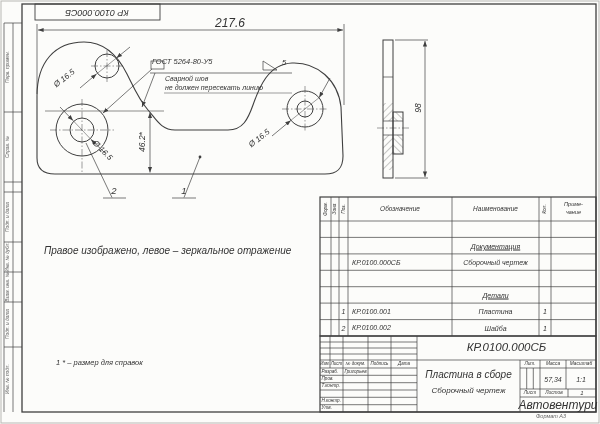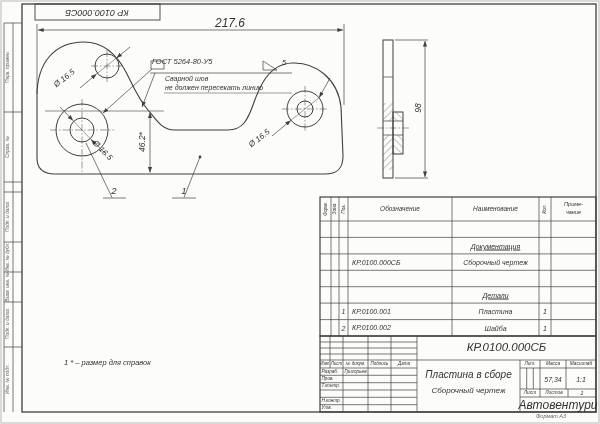--- a/index.html
+++ b/index.html
@@ -193,21 +193,22 @@
   <div class="t" style="left:250px;top:142px;font-size:8px;transform:rotate(-38deg);transform-origin:left center;">Ø 16.5</div>
 
   <div class="t" style="left:152px;top:58px;font-size:7.5px;">ГОСТ 5264-80-У5</div>
   <div class="t" style="left:282px;top:59px;font-size:7.5px;">5</div>
   <div class="t" style="left:165px;top:75px;font-size:7px;">Сварной шов</div>
   <div class="t" style="left:165px;top:84px;font-size:7px;">не должен пересекать линию</div>
 
   <div class="t c" style="left:114px;top:191px;font-size:9.5px;">2</div>
   <div class="t c" style="left:184px;top:191px;font-size:9.5px;">1</div>
 
-  <div class="t" style="left:64px;top:359px;font-size:7.5px;text-align:center;">1 * – размер для справок</div>
+  <div class="t" style="left:44px;top:246px;font-size:10px;">Правое изображено, левое – зеркальное отражение</div>
+  <div class="t" style="left:56px;top:359px;font-size:7.5px;text-align:center;">1 * – размер для справок</div>
   <div class="t gray" style="left:536px;top:414px;font-size:5.5px;">Формат А3</div>
 
   <div class="t r90" style="left:325.5px;top:209px;font-size:4.8px;">Форм.</div>
   <div class="t r90" style="left:335px;top:209px;font-size:4.8px;">Зона</div>
   <div class="t r90" style="left:343.5px;top:209px;font-size:4.8px;">Поз.</div>
   <div class="t c" style="left:400px;top:209px;font-size:6.5px;">Обозначение</div>
   <div class="t c" style="left:495.5px;top:209px;font-size:6.5px;">Наименование</div>
   <div class="t r90" style="left:545px;top:209px;font-size:4.8px;">Кол.</div>
   <div class="t c" style="left:573.5px;top:205px;font-size:5.5px;">Приме-</div>
   <div class="t c" style="left:573.5px;top:213px;font-size:5.5px;">чание</div>

